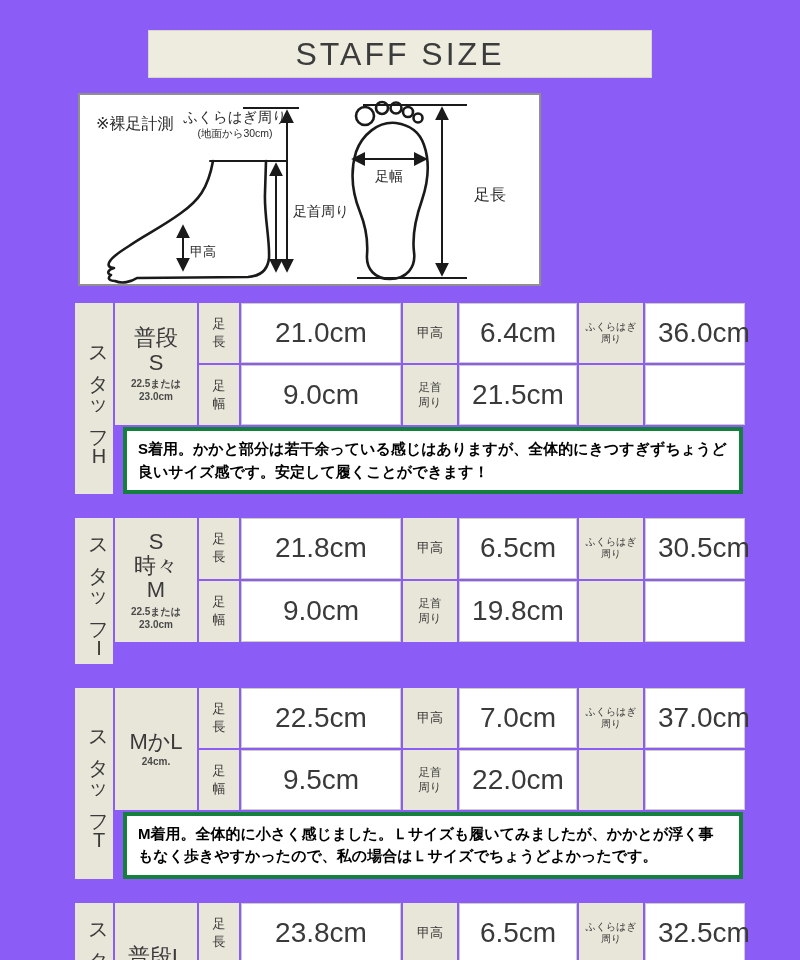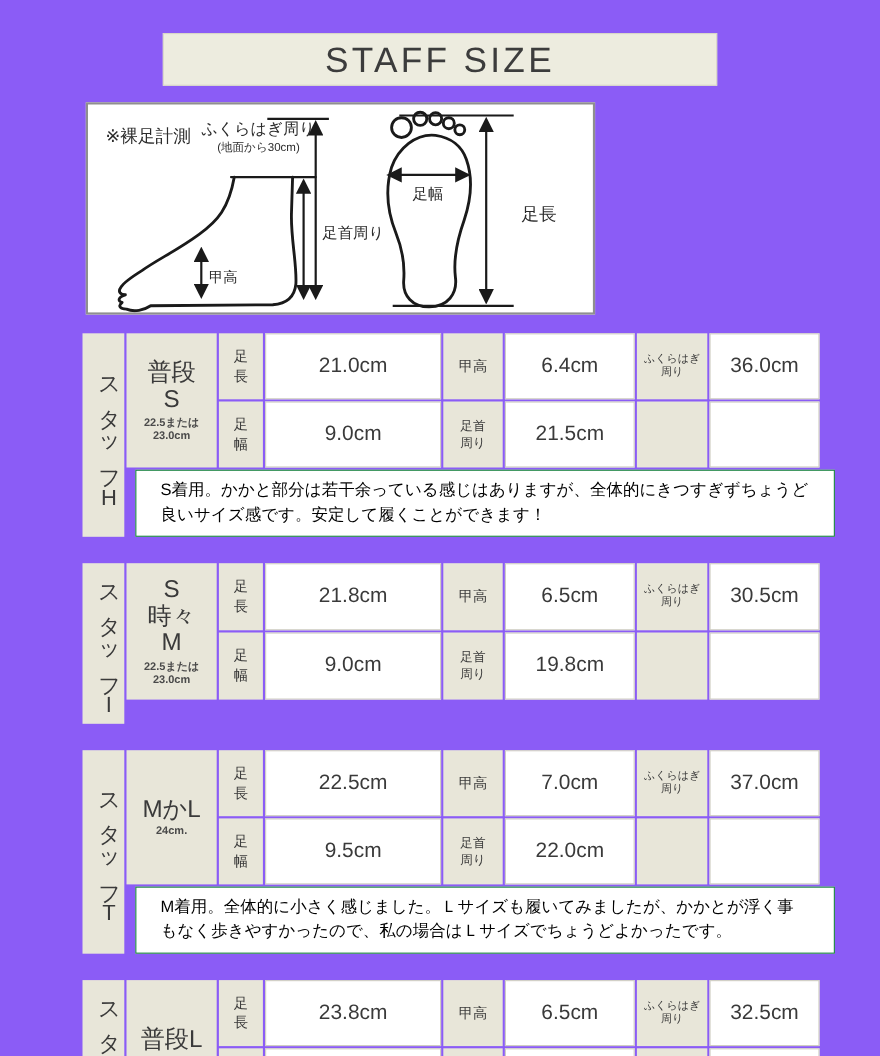--- a/index.html
+++ b/index.html
@@ -34,28 +34,28 @@
   }
   .staff-body{flex:1;margin-left:2px;}
   table.meas{
     table-layout:fixed;border-collapse:separate;border-spacing:2px;
     width:634px;margin:-2px 0 0 -2px;
   }
   table.meas td{height:33px;text-align:center;vertical-align:middle;padding:12px;}
   td.lab{background:var(--beige,#e8e6d9);font-size:13px;color:#3a3a3a;}
   td.lab.mid{font-size:11.5px;}
   td.lab.calf{font-size:10px;line-height:1.2;padding:0 4px;}
-  td.val{background:#fff;border:1px solid #cfcdc2;font-size:19px;color:var(--value-text,#3a3a3a);}
+  td.val{background:#fff;border:1px solid #cfcdc2;font-size:28px;color:var(--value-text,#3a3a3a);}
   td.size{background:var(--beige,#e8e6d9);}
   .size-main{font-size:22px;color:#3a3a3a;line-height:1.1;}
   .size-sub{font-size:10px;color:#4a4a4a;margin-top:2px;font-weight:bold;}
   .comment{
     margin-left:8px;width:590px;min-height:44px;
-    border:1px solid #15803d;background:#fff;
-    padding:7px 22px;font-size:15px;font-weight:400;line-height:1.5;
+    border:4px solid #15803d;background:#fff;
+    padding:7px 11px;font-size:15px;font-weight:700;line-height:1.5;
     color:#000;word-break:break-all;
   }
 </style>
 </head>
 <body>
 
 <div class="page">
 
   <div class="header">STAFF SIZE</div>
 

